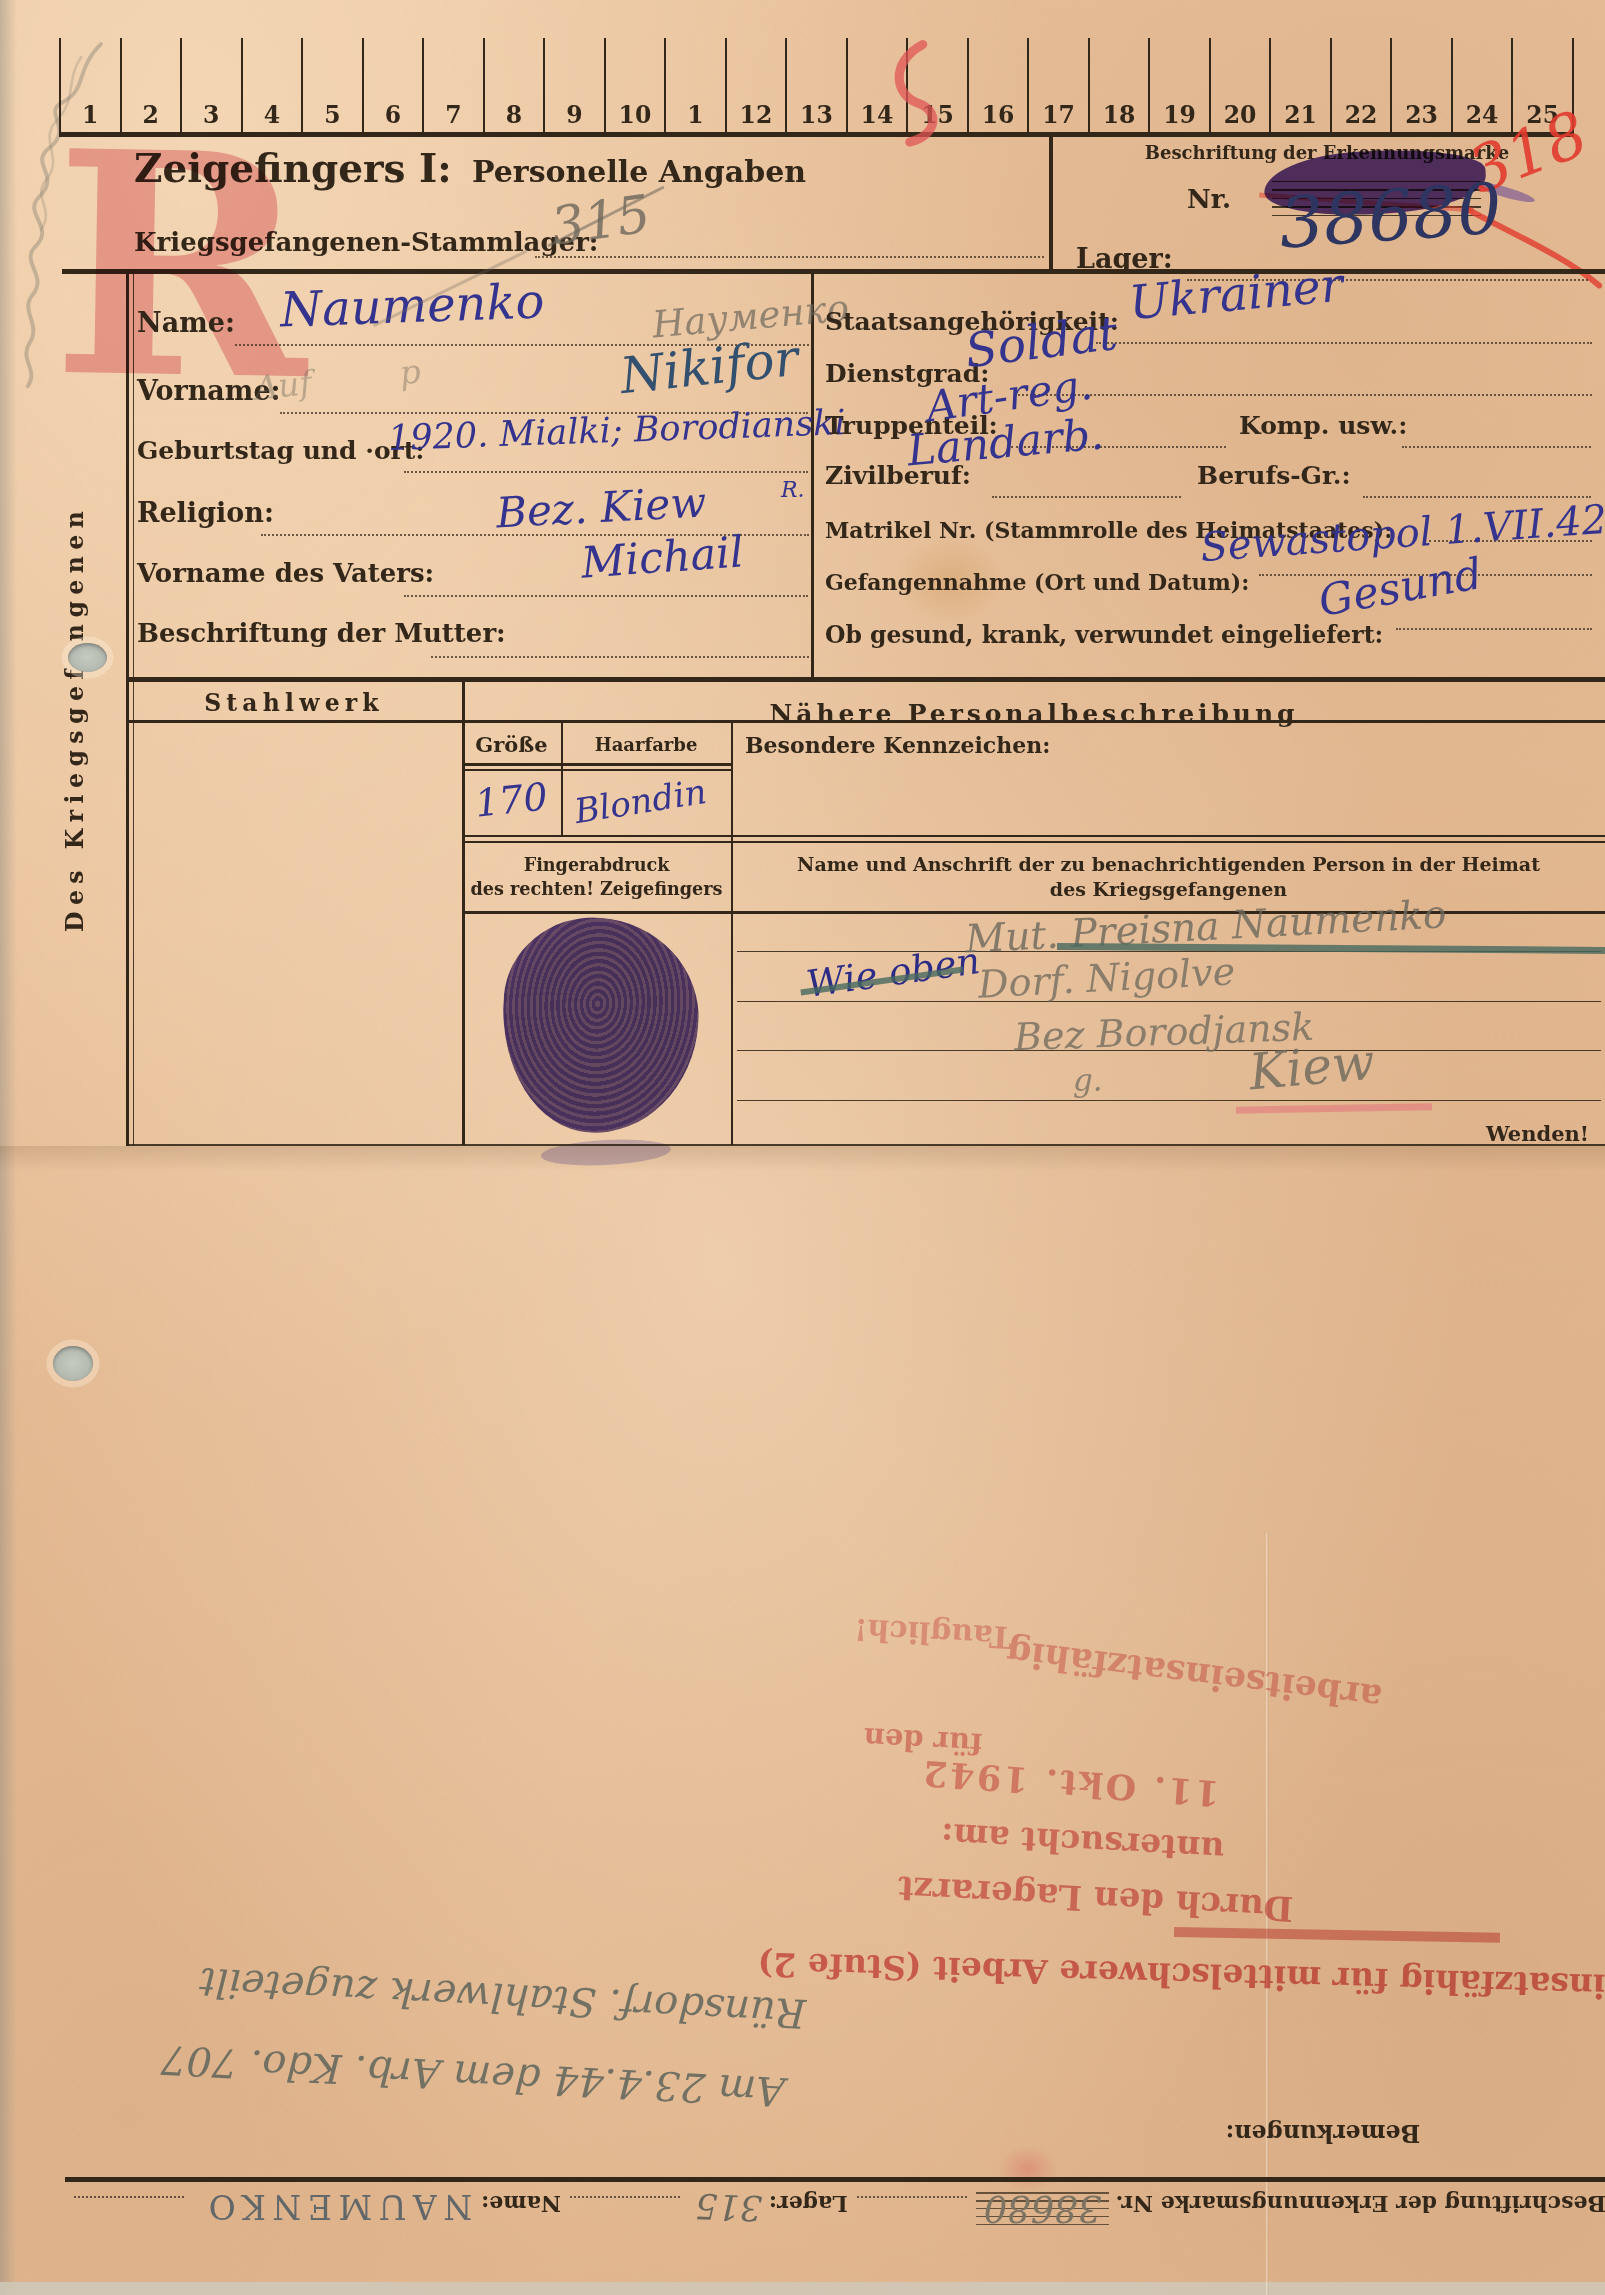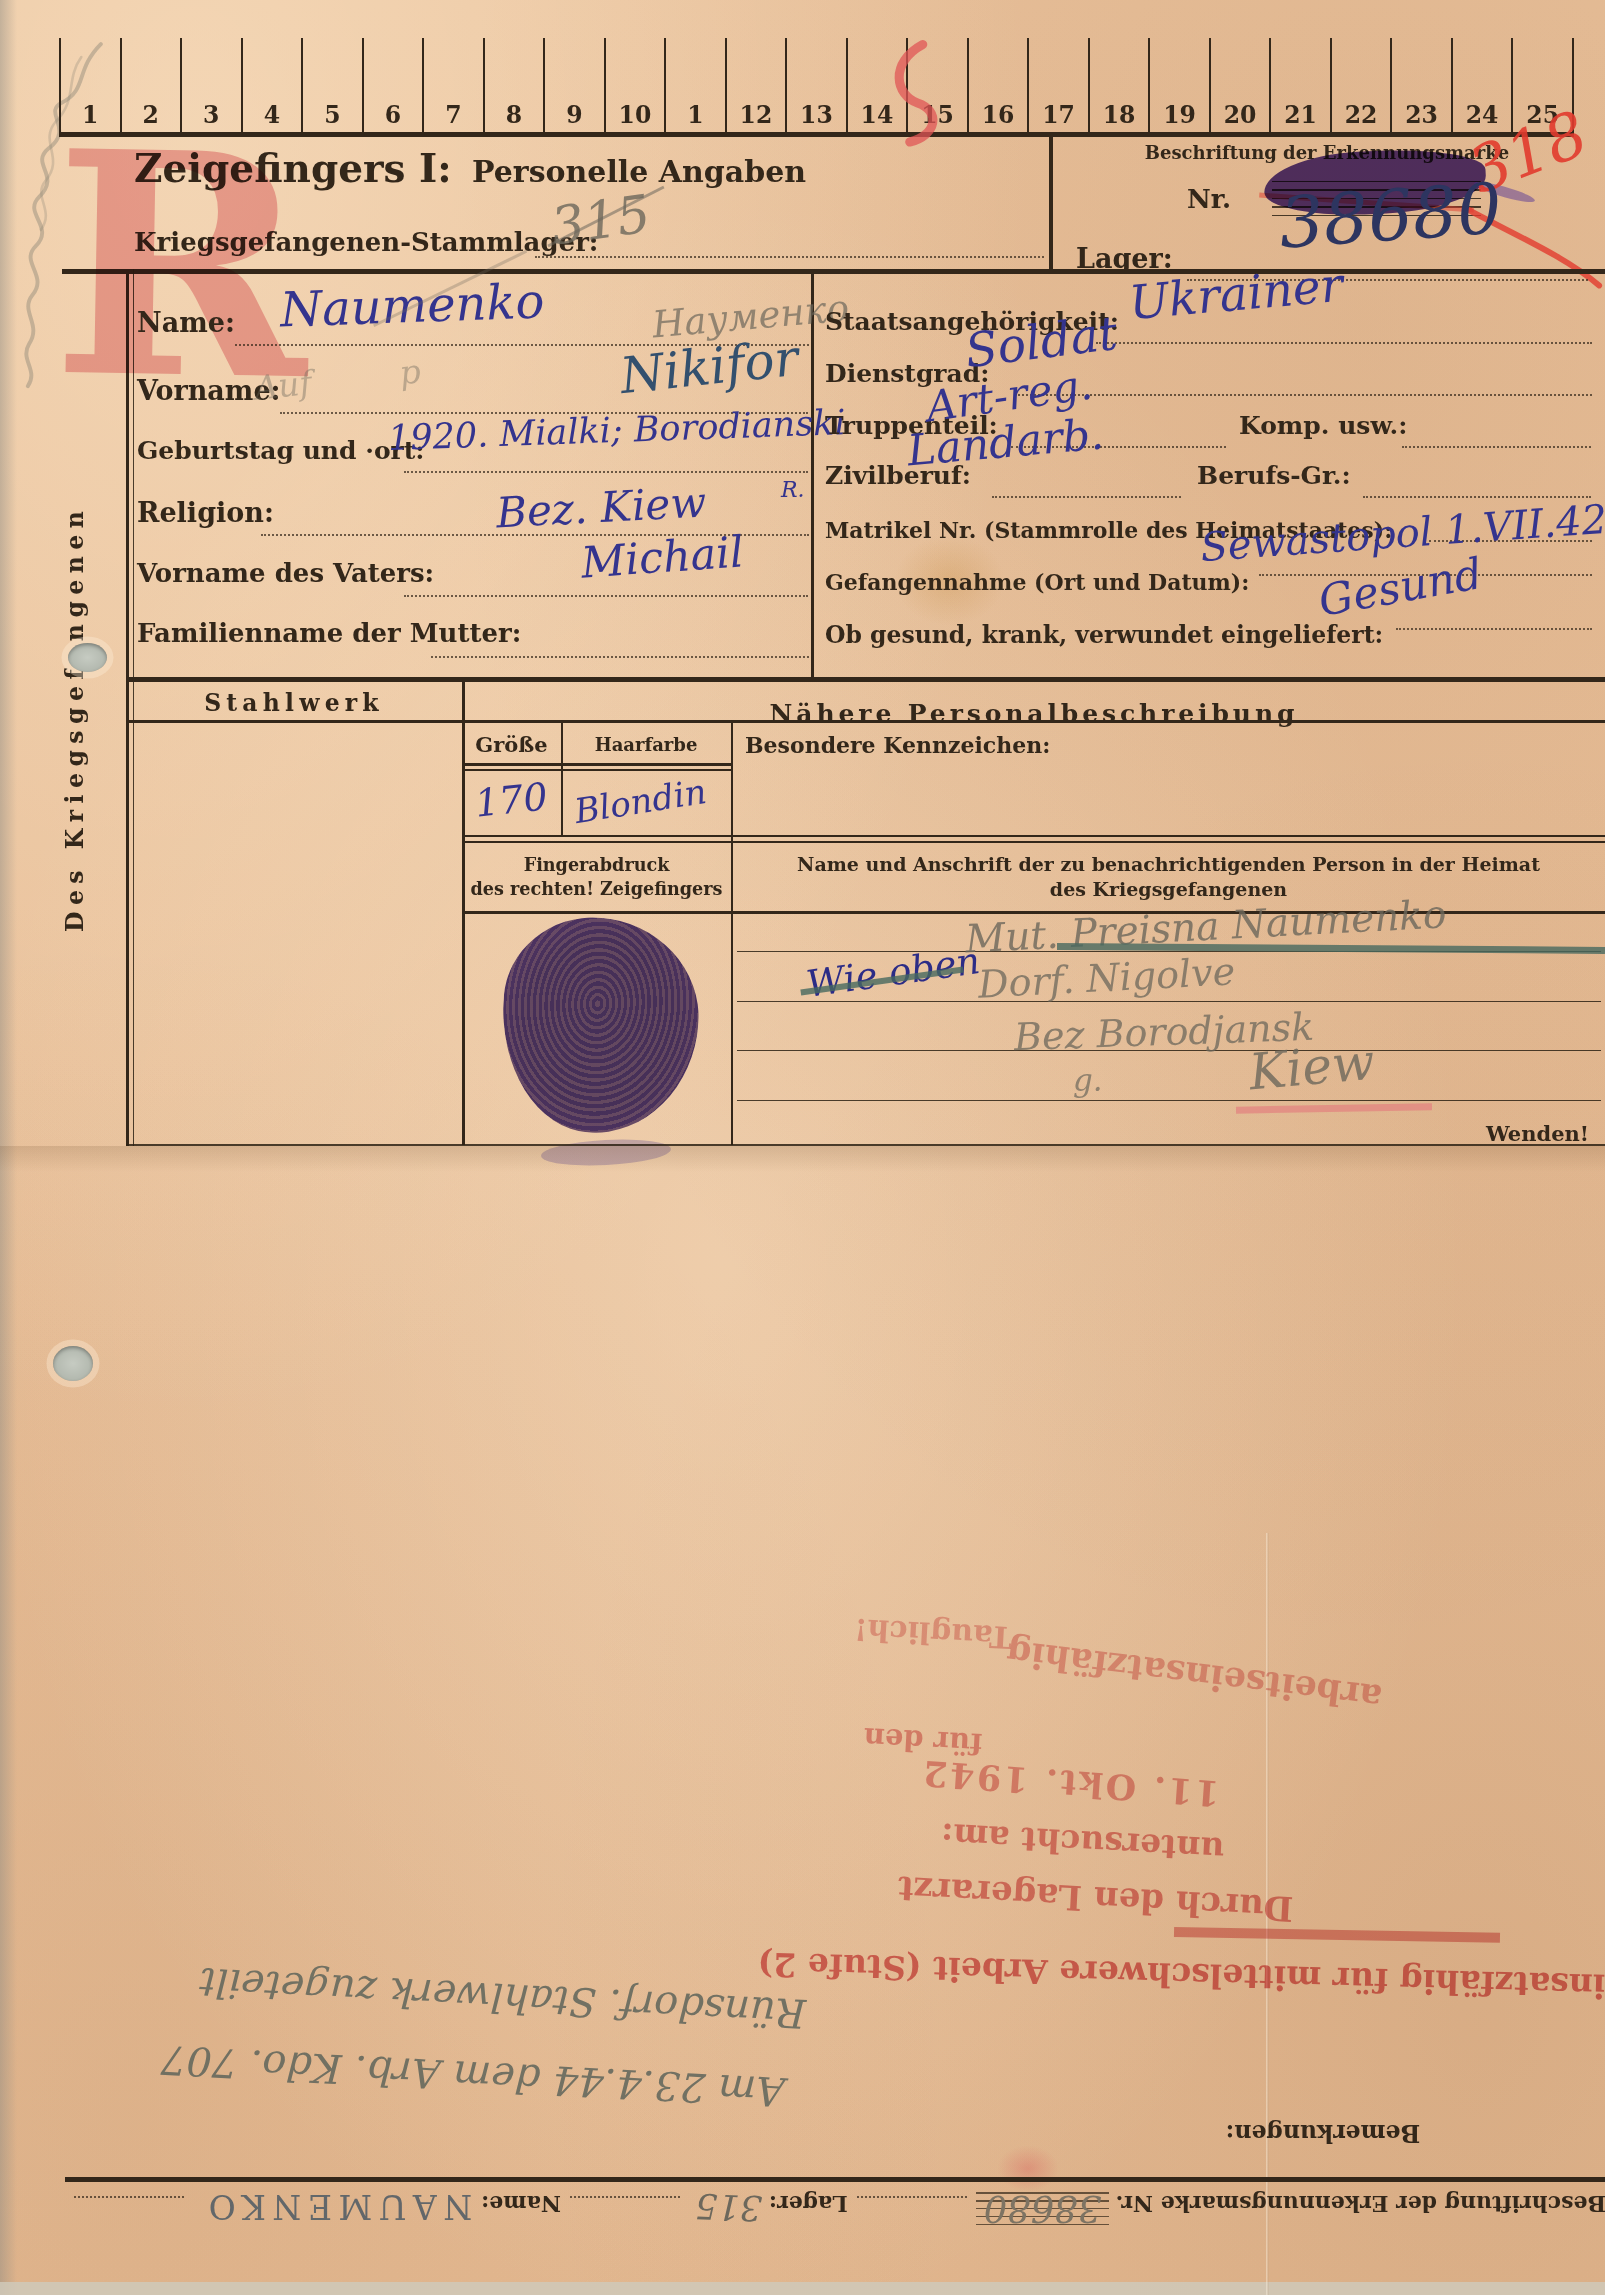--- a/index.html
+++ b/index.html
@@ -131,21 +131,21 @@
   <div class="abs ink" style="left:781px;top:477px;font-size:22px;">R.</div>
 
   <div class="abs print" style="left:137px;top:497px;font-size:27px;">Religion:</div>
   <div class="abs dot" style="left:261px;top:534px;width:548px;"></div>
   <div class="abs ink" style="left:496px;top:483px;font-size:42px;transform:rotate(-3deg);">Bez. Kiew</div>
 
   <div class="abs print" style="left:137px;top:558px;font-size:26px;">Vorname des Vaters:</div>
   <div class="abs dot" style="left:404px;top:595px;width:404px;"></div>
   <div class="abs ink" style="left:581px;top:532px;font-size:43px;transform:rotate(-4deg);">Michail</div>
 
-  <div class="abs print" style="left:137px;top:618px;font-size:26px;">Familienname der Mutter:</div>
+  <div class="abs print" style="left:137px;top:618px;font-size:26px;">Beschriftung der Mutter:</div>
   <div class="abs dot" style="left:431px;top:656px;width:378px;"></div>
 
   <div class="abs" style="left:894px;top:535px;width:111px;height:91px;border-radius:50%;background:radial-gradient(rgba(195,135,55,.28), transparent 70%);"></div>
 
   <div class="abs print" style="left:825px;top:307px;font-size:25px;">Staatsangehörigkeit:</div>
   <div class="abs dot" style="left:1096px;top:342px;width:496px;"></div>
   <div class="abs ink" style="left:1129px;top:266px;font-size:47px;transform:rotate(-5deg);">Ukrainer</div>
 
   <div class="abs print" style="left:825px;top:359px;font-size:25px;">Dienstgrad:</div>
   <div class="abs dot" style="left:1018px;top:394px;width:574px;"></div>

